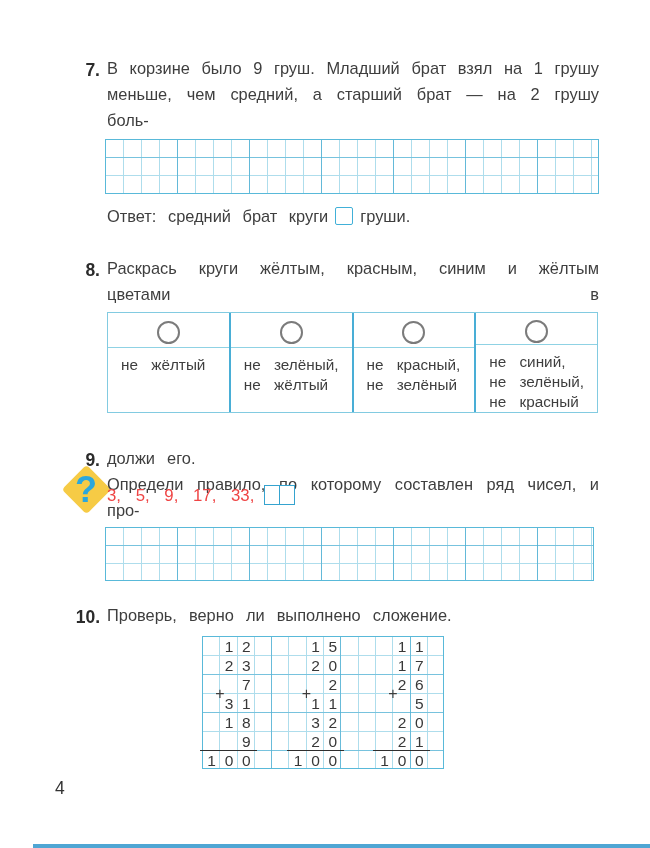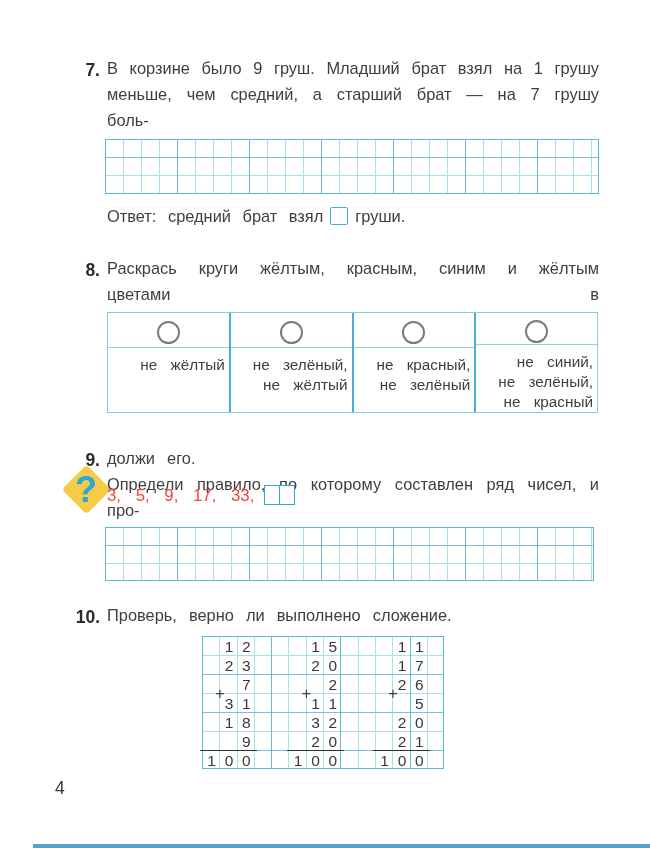--- a/index.html
+++ b/index.html
@@ -36,21 +36,21 @@
   .abox {
     display:inline-block; width:16px; height:16px; background:#fff;
     border:1.6px solid #41B0D8; border-radius:2px; vertical-align:-3px; margin:0 7px;
   }
 
   
   .ctable {
     position:absolute; left:107px; top:312px; width:491px; height:101px;
     box-sizing:border-box; display:flex; border:1.5px solid #82CBE1; background:#fff;
   }
-  .ccol { flex:1 1 0; display:flex; flex-direction:column; min-width:0;text-align:right; }
+  .ccol { flex:1 1 0; display:flex; flex-direction:column; min-width:0; }
   .ccol + .ccol { border-left:2.2px solid #49AED6; }
   .chead {
     height:35px; box-sizing:border-box; border-bottom:1.3px solid #8FD2E4;
     display:flex; align-items:center; justify-content:center;
   }
   .circle {
     width:19px; height:19px; border:2.3px solid #7B7B7B; border-radius:50%;
     background:#fff; margin-top:5px;
   }
   .cbody { flex:1; padding:7px 4px 0 13px; font-size:15.3px; line-height:20px; }
@@ -108,26 +108,26 @@
   .fbar { position:absolute; left:33px; top:844px; width:617px; height:3.5px; background:#4FA6D4; }
 </style>
 </head>
 <body>
 
 <div class="page">
 
   <div class="pnum" style="top:57px">7.</div>
   <div class="tblock" style="top:55px">
     <div class="tline just">В корзине было 9 груш. Младший брат взял на 1 грушу</div>
-    <div class="tline just">меньше, чем средний, а старший брат — на 7 грушу боль-</div>
+    <div class="tline just">меньше, чем средний, а старший брат — на 2 грушу боль-</div>
     <div class="tline last">ше, чем средний. Сколько груш взял средний брат?</div>
   </div>
   <div class="ggrid" id="grid7"></div>
   <div id="answer">
-    <span>Ответ: средний брат взял</span><span class="abox"></span><span>груши.</span>
+    <span>Ответ: средний брат круги</span><span class="abox"></span><span>груши.</span>
   </div>
 
   <div class="pnum" style="top:257px">8.</div>
   <div class="tblock" style="top:255px">
     <div class="tline just">Раскрась круги жёлтым, красным, синим и жёлтым цветами в</div>
     <div class="tline last">соответствии с подписями.</div>
   </div>
   <div class="ctable">
     <div class="ccol">
       <div class="chead">

